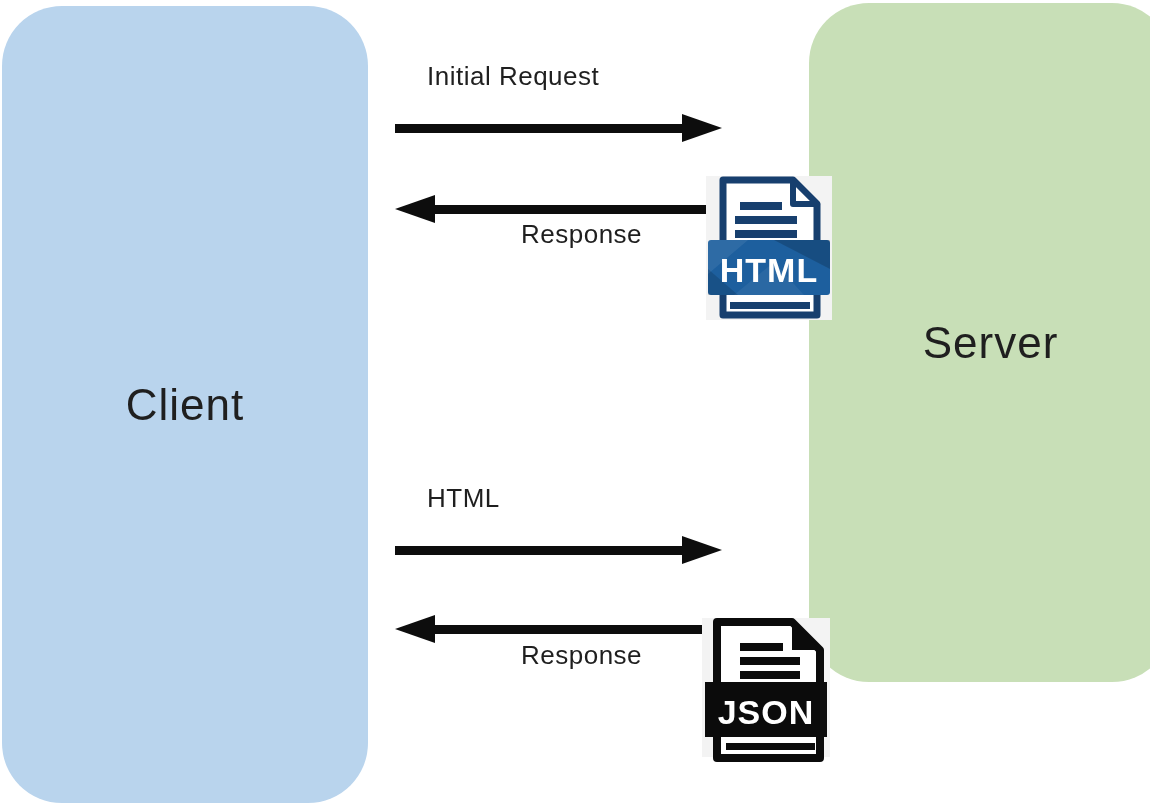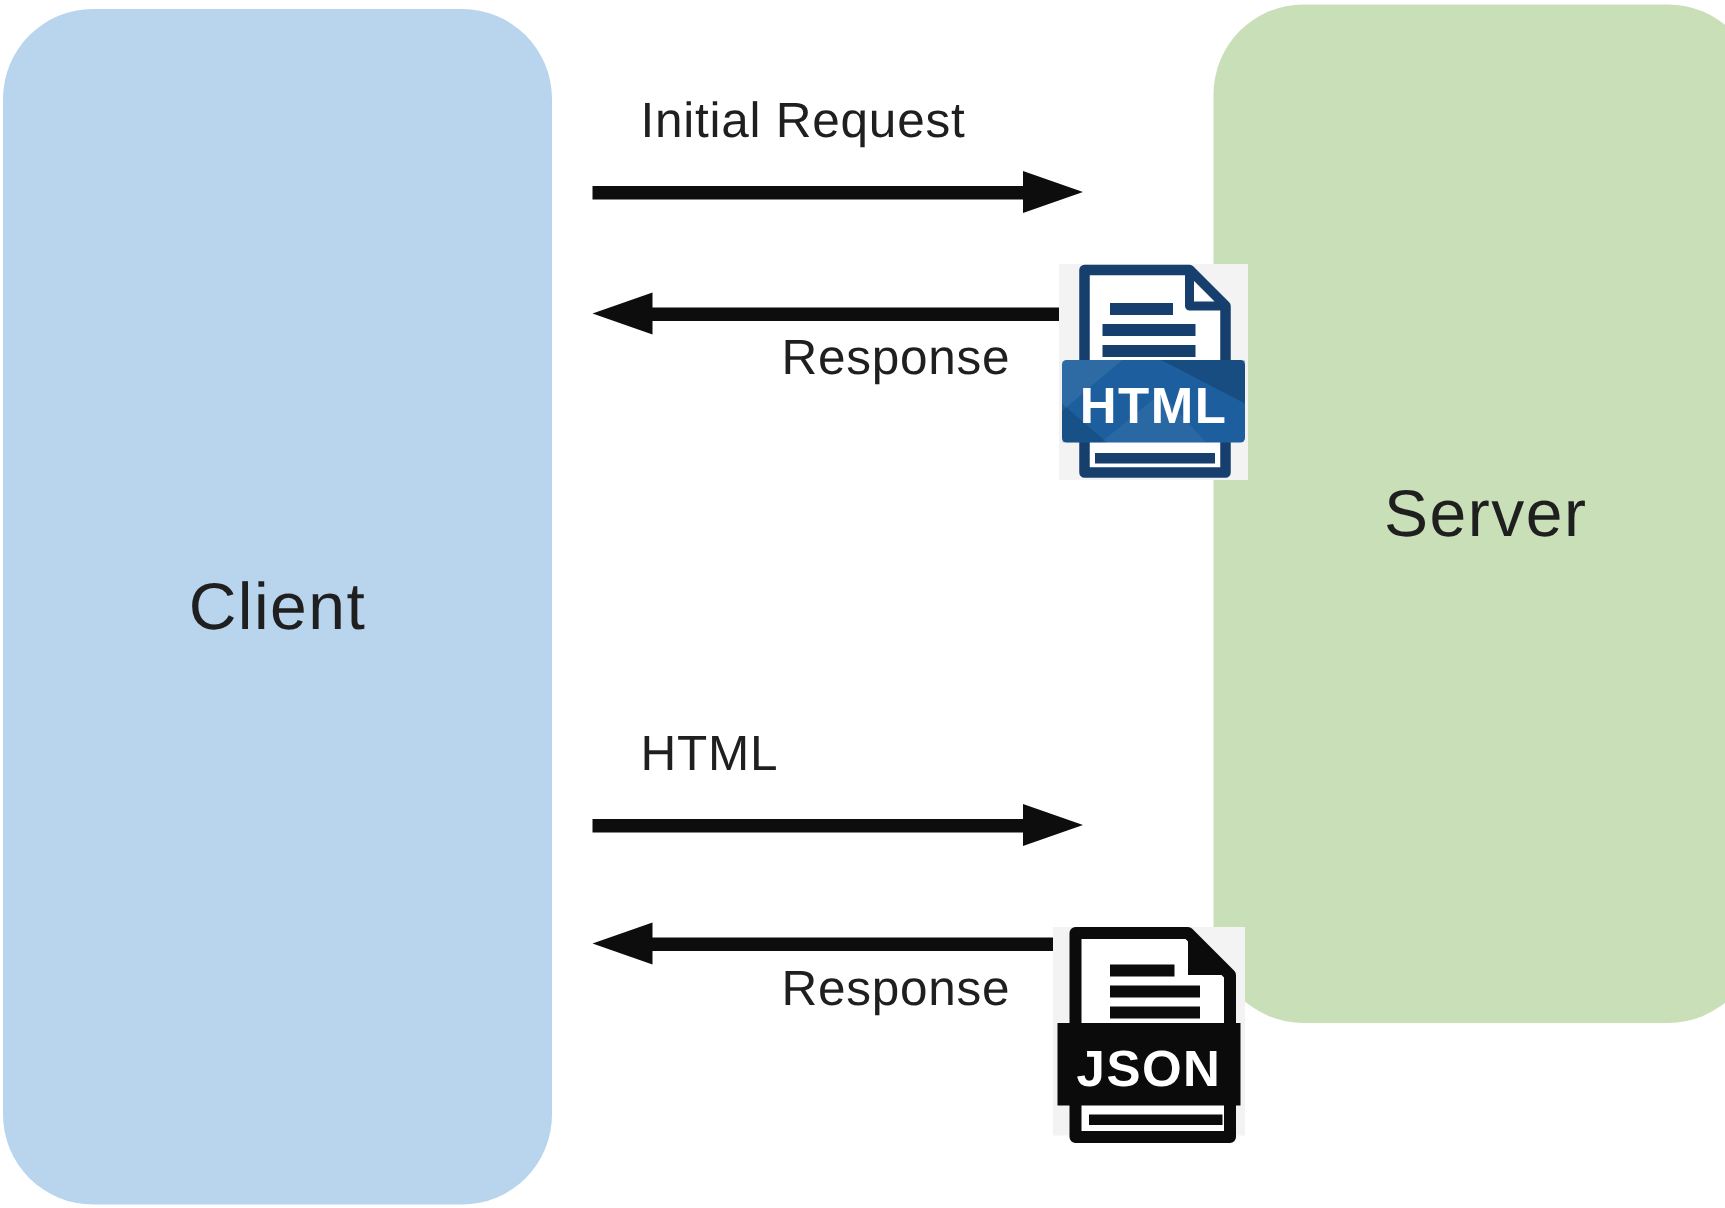--- a/index.html
+++ b/index.html
@@ -8,21 +8,21 @@
     font-family:"Liberation Sans",sans-serif;overflow:hidden;
   }
   .box{
     position:absolute;border-radius:60px;
     display:flex;align-items:center;justify-content:center;text-align:center;
   }
   .box-client{left:2px;top:6px;width:366px;height:797px;background:var(--client-fill);}
   .box-server{left:809px;top:3px;width:363px;height:679px;background:var(--server-fill);}
   .box-label{font-size:44px;color:var(--text-ink);letter-spacing:1px;}
   .msg-label{
-    position:absolute;font-size:33px;line-height:1.1;
+    position:absolute;font-size:26px;line-height:1.1;
     color:var(--text-ink);white-space:nowrap;letter-spacing:0.5px;
   }
   .lbl-initial{left:427px;top:62px;}
   .lbl-resp1{left:521px;top:220px;}
   .lbl-ajax{left:427px;top:484px;}
   .lbl-resp2{left:521px;top:641px;}
   .arrow{position:absolute;height:30px;}
   .arrow .shaft{position:absolute;top:11px;height:9px;background:var(--arrow-ink);}
   .arrow .head{position:absolute;top:1px;width:0;height:0;
     border-top:14px solid transparent;border-bottom:14px solid transparent;}

